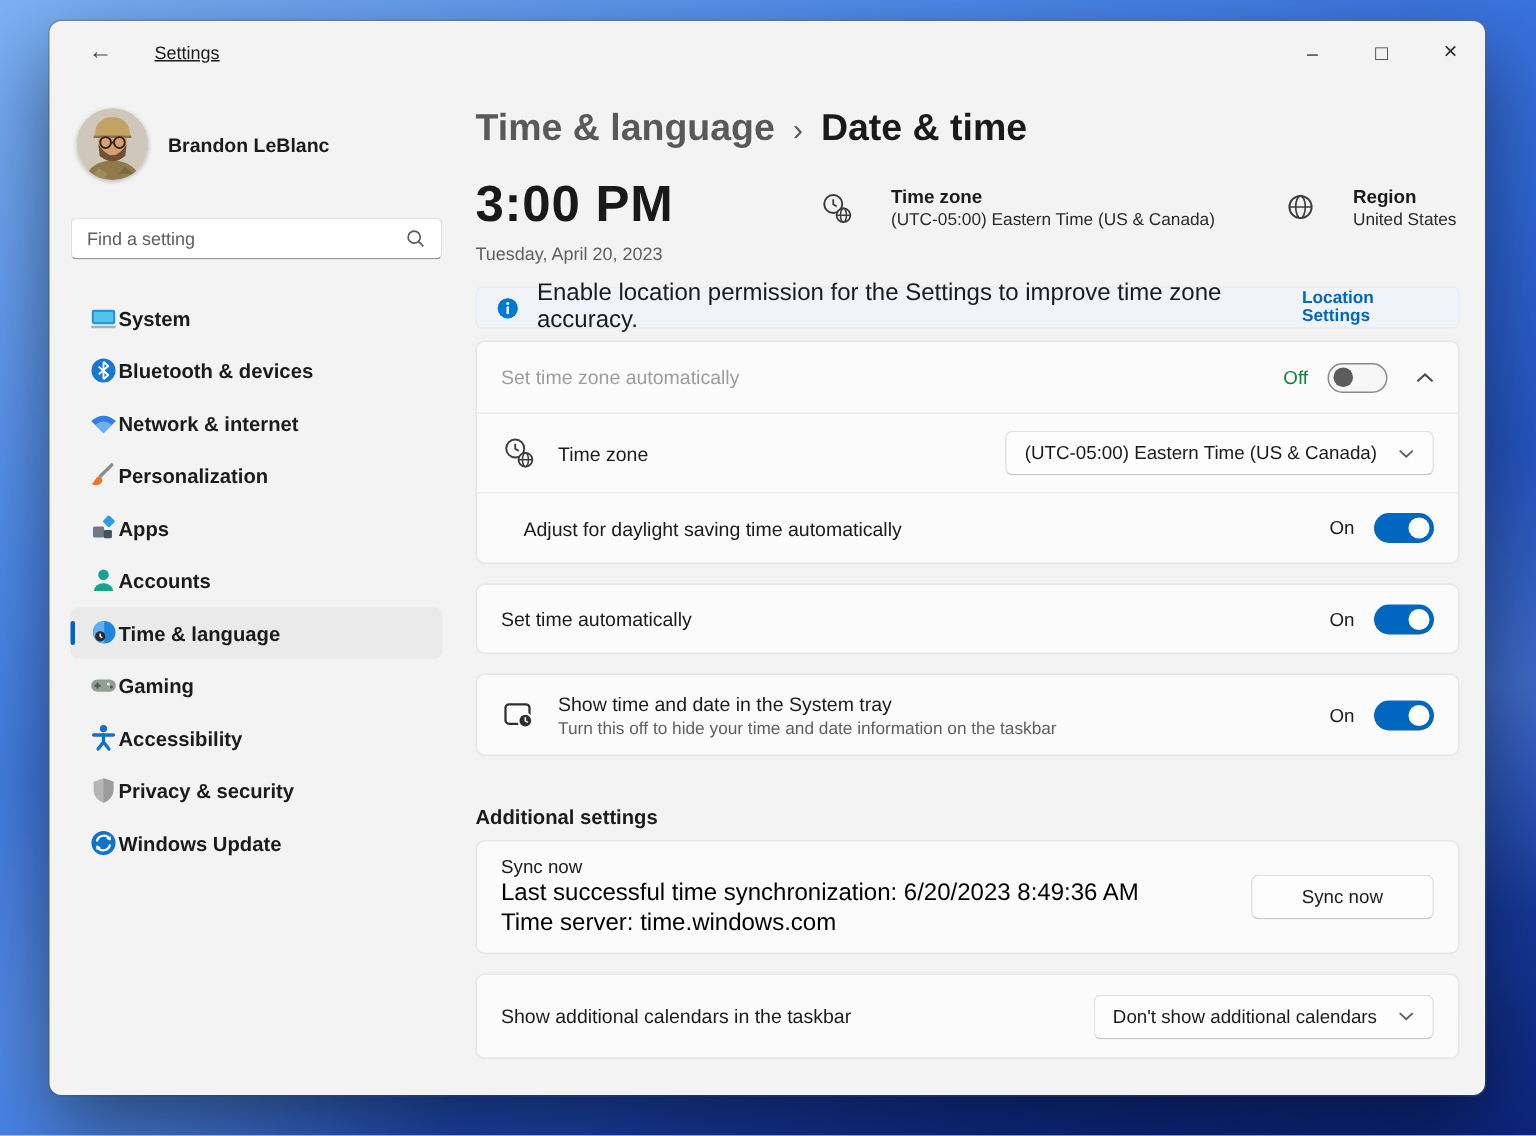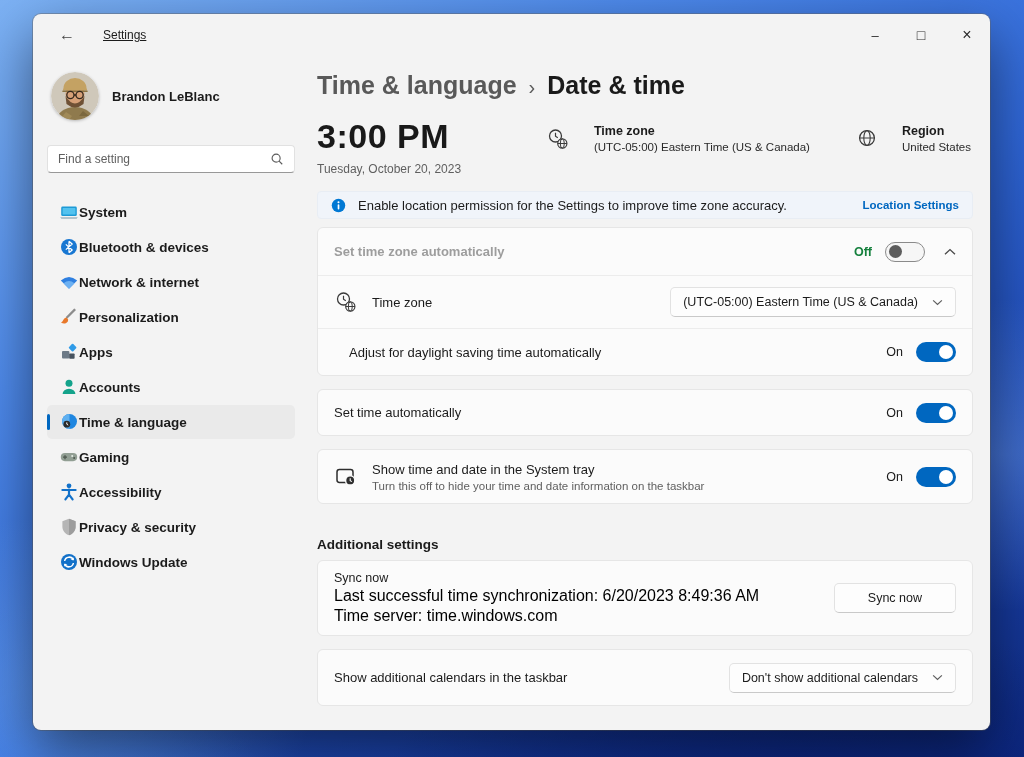--- a/index.html
+++ b/index.html
@@ -67,28 +67,28 @@
   .clock-row { margin-top:19px; display:flex; align-items:flex-start; }
   .time { font-size:34px; font-weight:700; color:#191919; line-height:1; letter-spacing:.5px; }
   .date { margin-top:9px; font-size:12px; color:#5f5f5f; }
   .overview { display:flex; margin-left:auto; gap:46px; margin-top:5px; padding-right:2px; }
   .ov-block { display:flex; gap:10px; }
   .ov-title { font-size:12.5px; font-weight:700; color:#1b1b1b; }
   .ov-value { font-size:11.5px; color:#2a2a2a; margin-top:3px; white-space:nowrap; }
 
   .banner { margin-top:15px; height:28px; display:flex; align-items:center; gap:12px;
     background:#f0f4fa; border:1px solid #e8edf4; border-radius:4px; padding:0 13px; }
-  .banner-text { font-size:13px; color:#1b1b1b; }
+  .banner-text { font-size:16px; color:#1b1b1b; }
   .banner-link { margin-left:auto; font-size:11.5px; font-weight:700; color:#0067c0; cursor:pointer; }
 
   .card { background:#fbfbfb; border:1px solid #e6e6e6; border-radius:6px; }
   .row { display:flex; align-items:center; padding:0 16px; }
 
   .expander { margin-top:8px; overflow:hidden; }
-  .exp-header { height:47px; cursor:pointer;font-weight:bold; }
+  .exp-header { height:47px; cursor:pointer; }
   .exp-label { font-size:13px; color:#9d9d9d; }
   .exp-child { border-top:1px solid #ececec; }
   .state-label { font-size:12.5px; color:#1b1b1b; margin-right:13px; }
   .state-label.dim { color:#15803d; }
 
   .toggle { width:40px; height:20px; border-radius:10px; position:relative; flex:none; cursor:pointer; }
   .toggle.on { background:#0067c0; }
   .toggle.on::after { content:""; position:absolute; right:3px; top:3px; width:14px; height:14px;
     border-radius:50%; background:#fff; }
   .toggle.off { background:#f6f6f6; border:1px solid #8a8a8a; }
@@ -288,21 +288,21 @@
 
     <div class="breadcrumb">
       <span class="bc-parent">Time &amp; language</span>
       <span class="bc-sep">›</span>
       <span class="bc-current">Date &amp; time</span>
     </div>
 
     <div class="clock-row">
       <div>
         <div class="time">3:00 PM</div>
-        <div class="date">Tuesday, October 20, 2023</div>
+        <div class="date">Tuesday, April 20, 2023</div>
       </div>
       <div class="overview">
         <div class="ov-block">
           <span class="row-icon" style="margin-top:3px;">
             <svg width="24" height="24" viewBox="0 0 24 24">
                 <circle cx="9.5" cy="9" r="6" fill="none" stroke="#3c3c3c" stroke-width="1.3"></circle>
                 <path d="M9.5 5.8 v3.4 l2.3 1.5" fill="none" stroke="#3c3c3c" stroke-width="1.2"></path>
                 <circle cx="16.3" cy="16.5" r="4.6" fill="#f3f3f3" stroke="#3c3c3c" stroke-width="1.2"></circle>
                 <ellipse cx="16.3" cy="16.5" rx="2" ry="4.6" fill="none" stroke="#3c3c3c" stroke-width="1"></ellipse>
                 <path d="M11.7 16.5 h9.2" stroke="#3c3c3c" stroke-width="1"></path>

